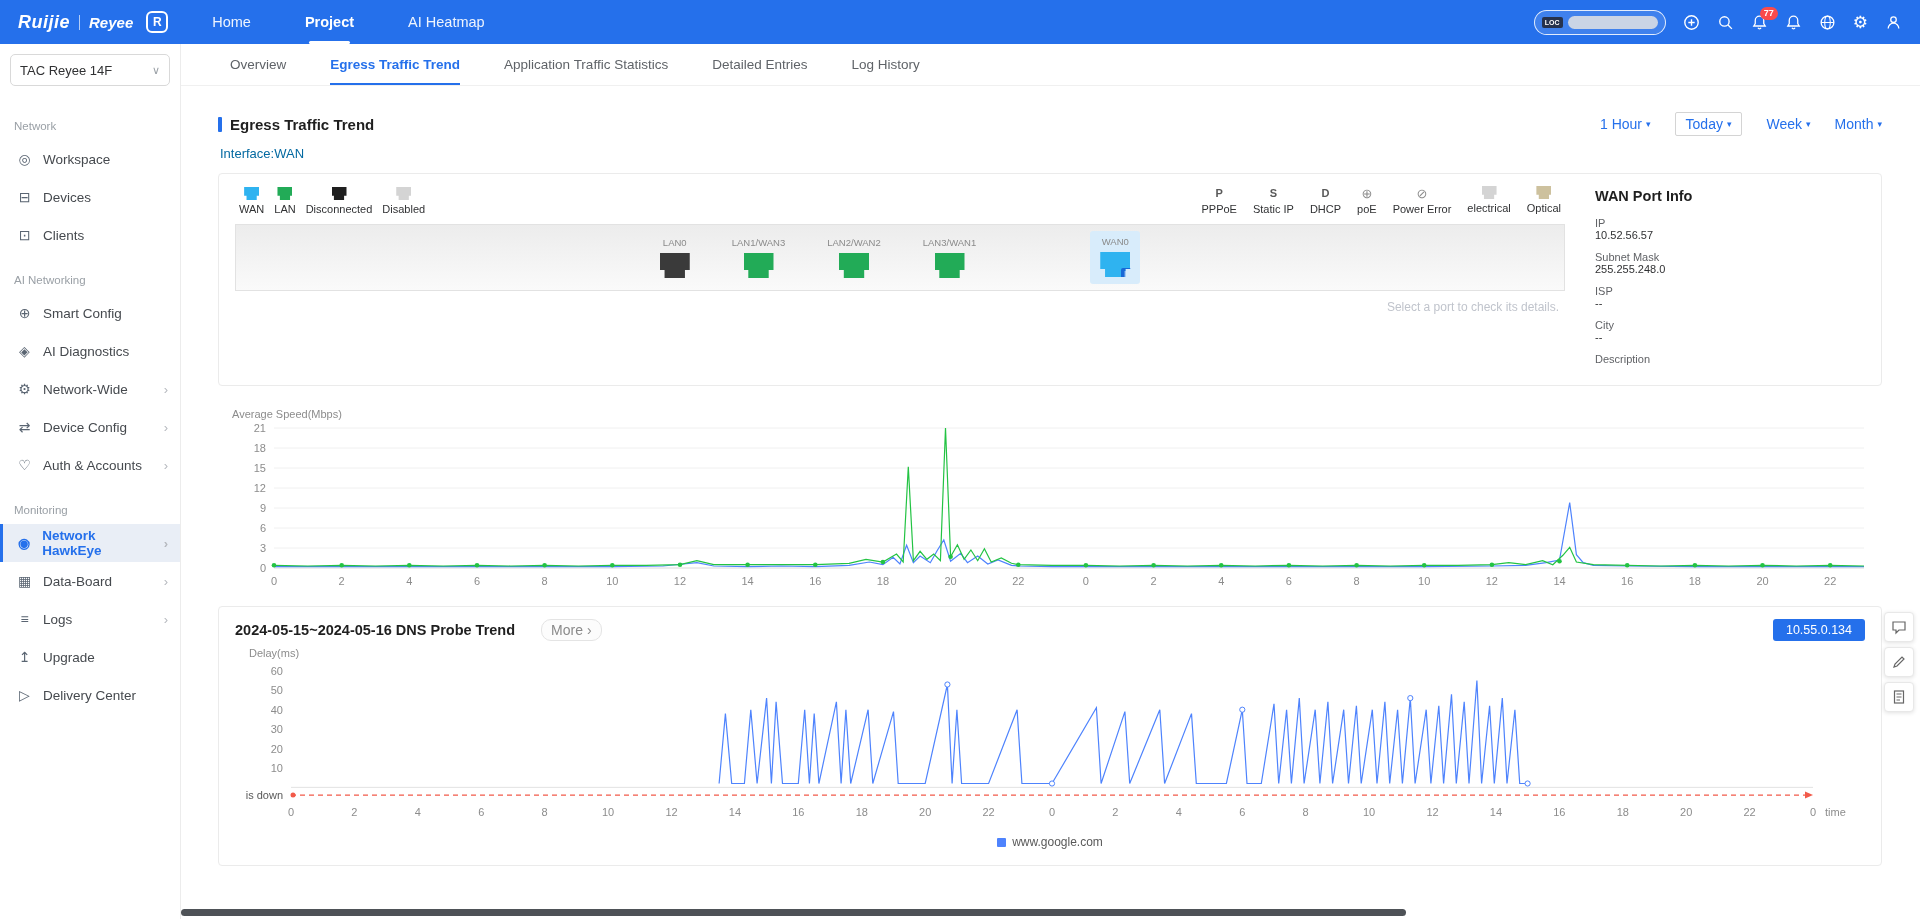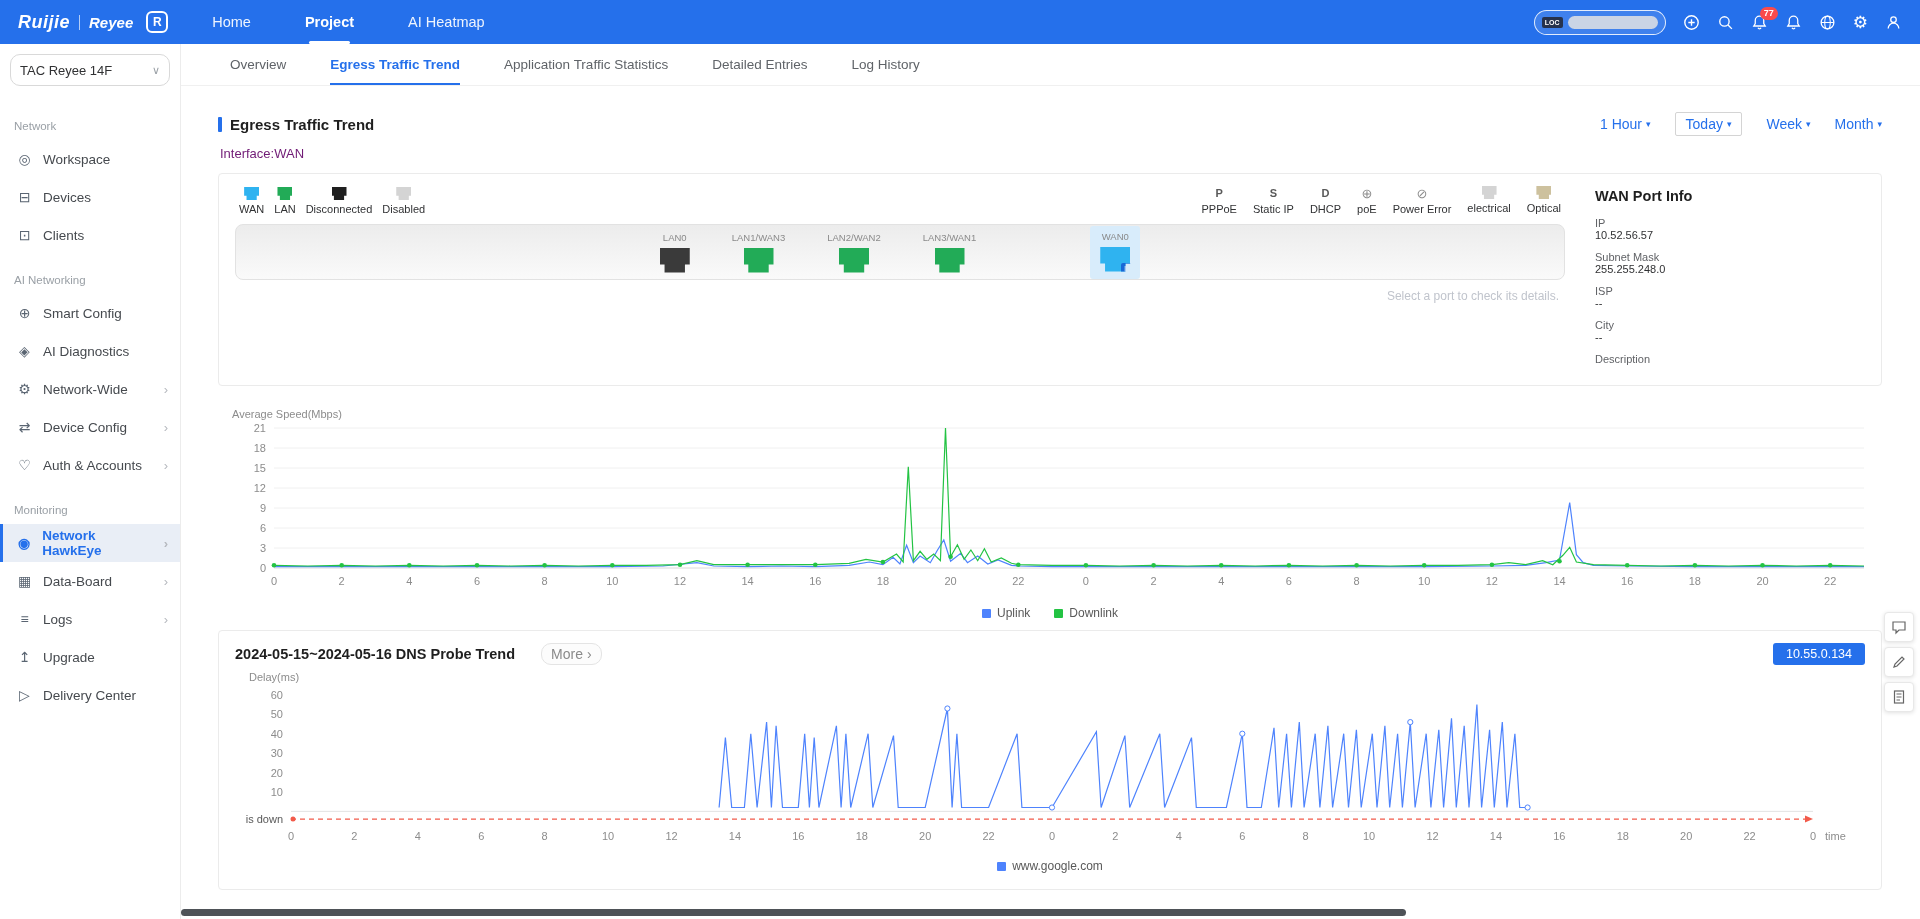--- a/index.html
+++ b/index.html
@@ -23,21 +23,21 @@
   .blur-bar { flex:1; height:13px; background:#d9dde3; border-radius:7px; opacity:.9; }
   .icon-wrap { position:relative; display:flex; align-items:center; cursor:pointer; }
   .notif-badge { position:absolute; top:-7px; right:-10px; background:#fa4b4b; color:#fff; font-size:9px; line-height:1; padding:2px 4px; border-radius:8px; font-weight:bold; }
   .gear-glyph { font-size:17px; line-height:1; color:#fff; }
 
   
   .layout { display:flex; height:875px; }
 
   
   .sidebar { width:181px; border-right:1px solid #ececec; padding-top:10px; background:#fff; flex-shrink:0; }
-  .proj-select { margin:0 10px 14px; height:32px; border:1px solid #d9d9d9; border-radius:10px; display:flex; align-items:center; padding:0 9px; font-size:13px; color:#303133; cursor:pointer; }
+  .proj-select { margin:0 10px 14px; height:32px; border:1px solid #d9d9d9; border-radius:5px; display:flex; align-items:center; padding:0 9px; font-size:13px; color:#303133; cursor:pointer; }
   .proj-label { flex:1; white-space:nowrap; overflow:hidden; }
   .dd-caret { color:#9aa0a6; font-size:11px; margin-left:4px; }
   .sec-label { padding:20px 14px 8px; font-size:11.5px; color:#9aa0a6; }
   .side-item { height:38px; display:flex; align-items:center; gap:10px; padding:0 12px 0 16px; font-size:13.5px; color:#45494e; cursor:pointer; }
   .side-item .it-icon { width:17px; text-align:center; font-size:14px; color:#5a6572; }
   .side-item .it-chev { margin-left:auto; color:#b6b9bf; font-size:13px; }
   .side-item.active { background:#e9eef6; border-left:3px solid #2570eb; padding-left:13px; color:#2570eb; font-weight:bold; }
   .side-item.active .it-icon { color:#2570eb; }
 
   
@@ -49,35 +49,35 @@
   .content { padding:26px 38px 8px 37px; }
 
   .section-head { display:flex; align-items:center; margin-bottom:10px; }
   .section-title { font-size:15px; font-weight:bold; color:#1f1f1f; display:flex; align-items:center; }
   .section-title::before { content:''; width:4px; height:15px; background:#2570eb; border-radius:1px; margin-right:8px; display:inline-block; }
   .filters { margin-left:auto; display:flex; align-items:center; gap:24px; font-size:14px; color:#2570eb; }
   .filter { cursor:pointer; display:flex; align-items:center; gap:4px; }
   .filter .caret { font-size:9px; }
   .filter.active { border:1px solid #d4d4d4; border-radius:2px; padding:3px 10px; background:#fff; }
 
-  .iface { font-size:13px; color:#701a75; margin:0 0 12px 2px; }
+  .iface { font-size:13px; color:#0369a1; margin:0 0 12px 2px; }
 
   
   .port-box { border:1px solid #ebebeb; border-radius:4px; display:flex; padding:12px 16px 10px; margin-bottom:16px; }
   .port-left { flex:1; display:flex; flex-direction:column; }
   .legend-row { display:flex; justify-content:space-between; align-items:flex-end; margin-bottom:9px; padding:0 4px; }
   .ptype-legend { display:flex; gap:10px; }
   .ptype-item { display:flex; flex-direction:column; align-items:center; gap:3px; font-size:11px; color:#303133; }
   .mode-legend { display:flex; gap:16px; }
   .mode-item { display:flex; flex-direction:column; align-items:center; gap:3px; font-size:11px; color:#303133; }
   .mode-sym { font-size:11px; font-weight:bold; color:#595959; height:14px; display:flex; align-items:center; }
   .mode-sym.iconic { font-size:13px; font-weight:normal; color:#8c8c8c; }
   .rj45 { clip-path:polygon(0% 0%,100% 0%,100% 68%,84% 68%,84% 100%,16% 100%,16% 68%,0% 68%); width:30px; height:25px; position:relative; }
   .rj45.mini { width:15px; height:13px; }
-  .port-panel { height:56px; background:linear-gradient(180deg,#ececec,#fafafa); border:1px solid #e2e2e2; border-radius:8px; display:flex; align-items:center; justify-content:center; gap:42px; }
+  .port-panel { height:67px; background:linear-gradient(180deg,#ececec,#fafafa); border:1px solid #e2e2e2; border-radius:0; display:flex; align-items:center; justify-content:center; gap:42px; }
   .port-item { display:flex; flex-direction:column; align-items:center; gap:5px; cursor:pointer; }
   .port-label { font-size:9.5px; color:#8a8a8a; }
   .port-item.wan-gap { margin-left:72px; }
   .port-item.selected { background:#d8ecfb; border-radius:3px; padding:5px 10px 7px; }
   .port-badge { position:absolute; right:-3px; bottom:-3px; width:12px; height:12px; background:#1868d6; color:#fff; font-size:8.5px; font-weight:bold; display:flex; align-items:center; justify-content:center; border-radius:2px; clip-path:none; }
   .port-hint { text-align:right; font-size:12px; color:#c0c4cc; margin-top:9px; padding-right:6px; }
   .wan-info { width:300px; padding:2px 6px 0 30px; }
   .wan-title { font-size:14.5px; font-weight:bold; color:#1f1f1f; margin-bottom:13px; }
   .wan-row { display:flex; font-size:11px; margin-bottom:10px;flex-direction:column; }
   .wan-label { width:122px; color:#606266; }
@@ -439,30 +439,20 @@
             <circle cx="1070.9" cy="163.3" r="2.3" fill="#23c343"></circle>
             <circle cx="1138.6" cy="163.3" r="2.3" fill="#23c343"></circle>
             <circle cx="1206.2" cy="163.3" r="2.3" fill="#23c343"></circle>
             <circle cx="1273.9" cy="162.7" r="2.3" fill="#23c343"></circle>
             <circle cx="1341.5" cy="159.3" r="2.3" fill="#23c343"></circle>
             <circle cx="1409.2" cy="163.3" r="2.3" fill="#23c343"></circle>
             <circle cx="1476.9" cy="163.3" r="2.3" fill="#23c343"></circle>
             <circle cx="1544.5" cy="163.3" r="2.3" fill="#23c343"></circle>
             <circle cx="1612.2" cy="163.3" r="2.3" fill="#23c343"></circle>
           </svg></div>
-      <div class="chart-legend" id="speed-legend">
-          <span class="lg-item">
-            <span class="lg-key" style="background: rgb(78, 131, 253);"></span>
-            <span>Uplink</span>
-          </span>
-          <span class="lg-item">
-            <span class="lg-key" style="background: rgb(35, 195, 67);"></span>
-            <span>Downlink</span>
-          </span>
-        </div>
 
       <div class="dns-card">
         <div class="dns-head">
           <span class="dns-title">2024-05-15~2024-05-16 DNS Probe Trend</span>
           <span class="more-btn">
             <span>More</span>
             <span>›</span>
           </span>
           <span class="dns-ip">10.55.0.134</span>
         </div>

